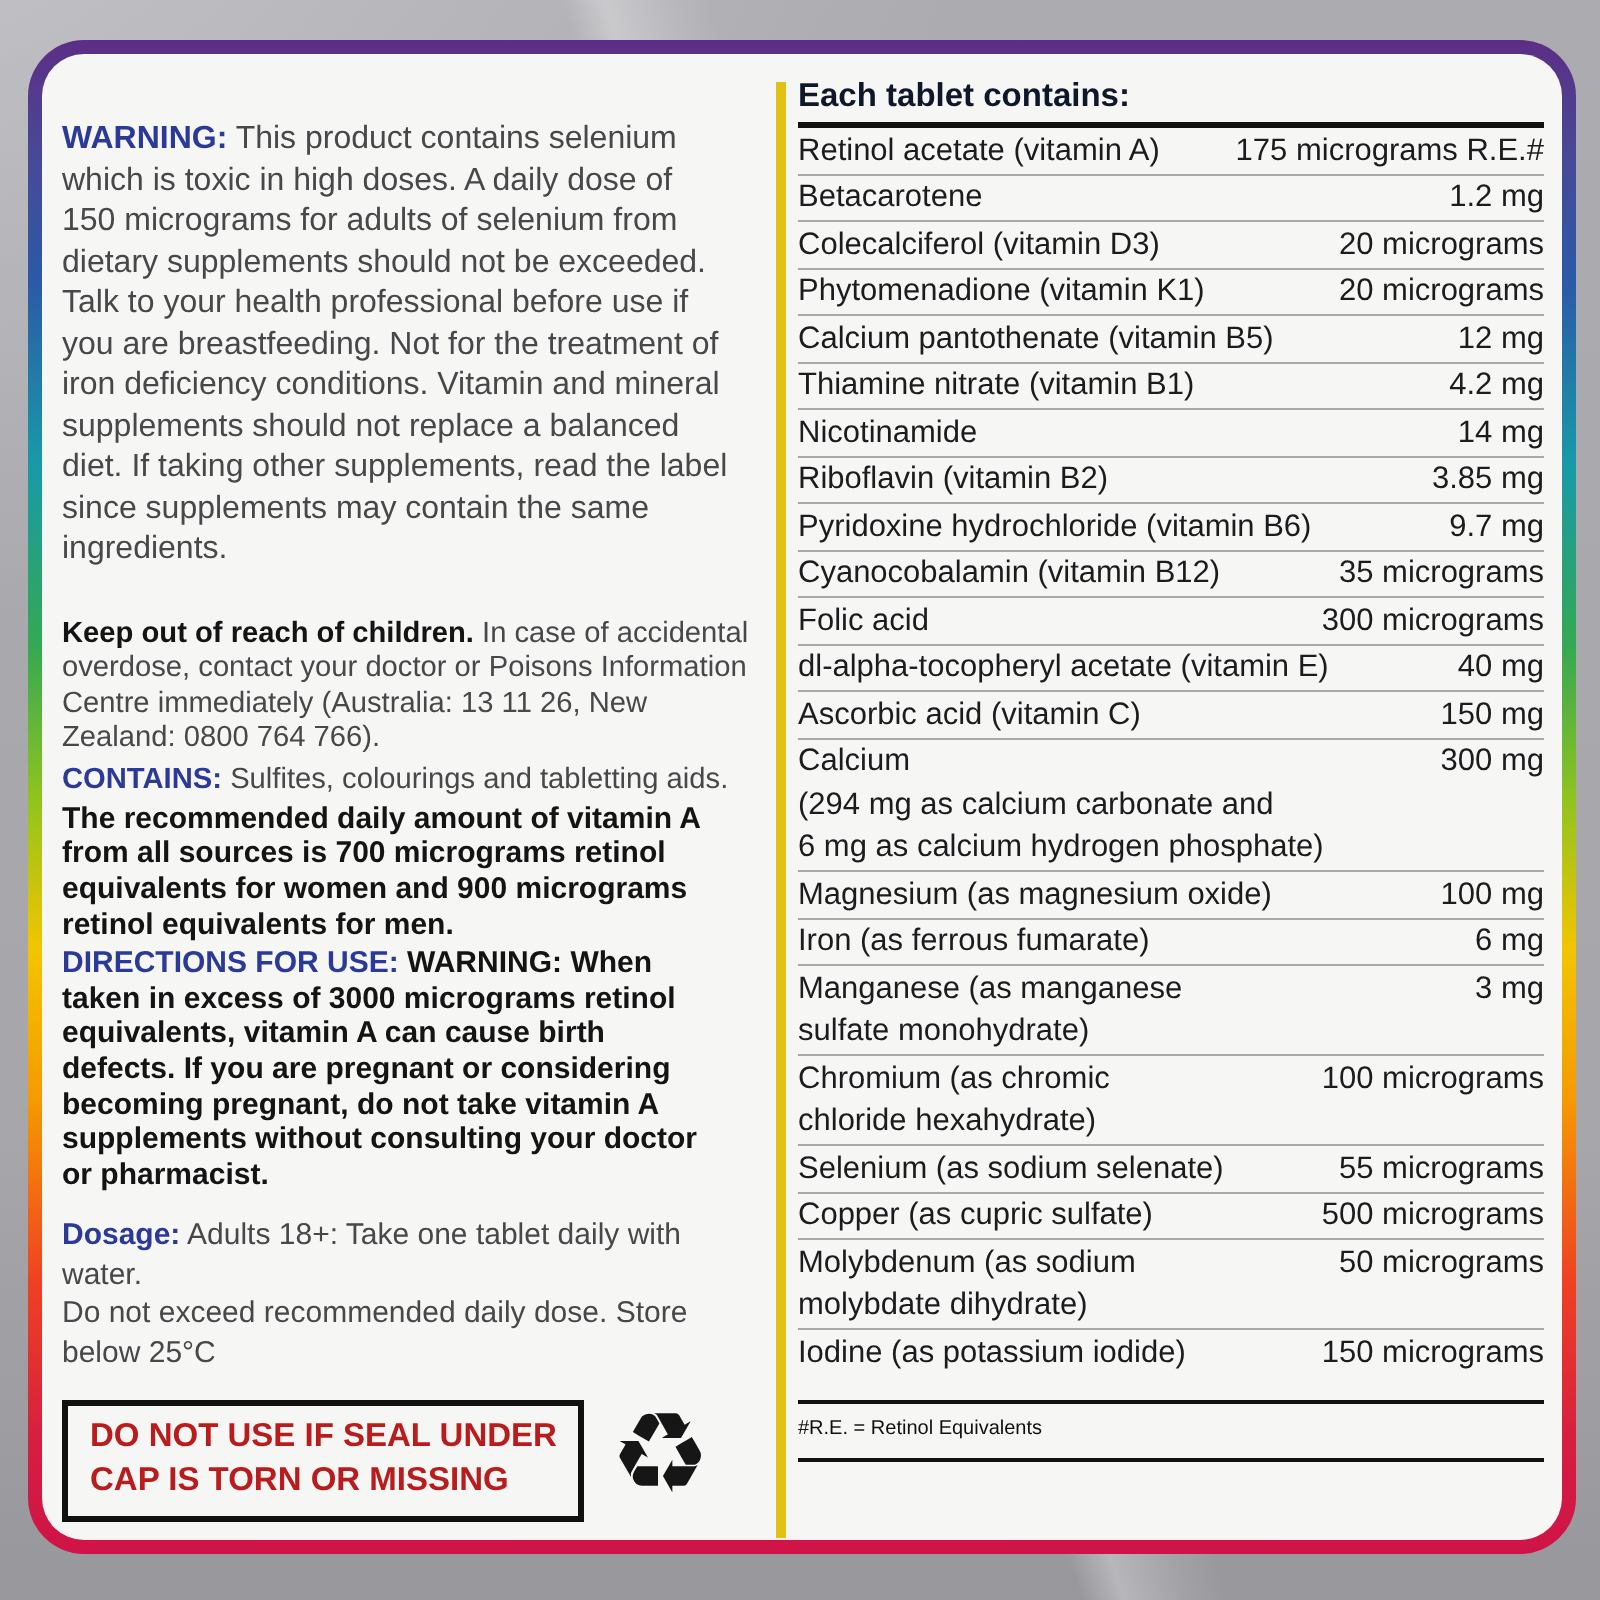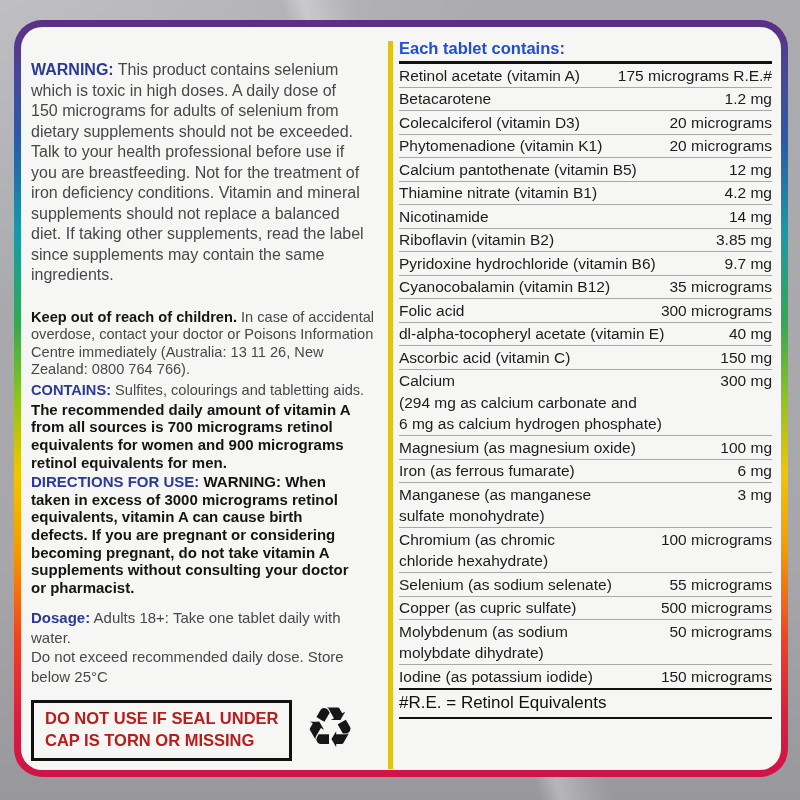--- a/index.html
+++ b/index.html
@@ -43,34 +43,34 @@
   .p-company div{margin:0;}
   .recycle{
     position:absolute;left:284px;top:672px;font-size:56px;line-height:58px;
     color:#161616;font-family:"DejaVu Sans",sans-serif;
   }
   
   .divider{position:absolute;left:367px;top:14px;width:4.5px;height:728px;background:#e2c116;}
   
   .col-right{position:absolute;left:378px;top:10px;width:373px;}
   .table-header{
-    font-size:16.5px;font-weight:bold;color:#1d4ed8;
+    font-size:16.5px;font-weight:bold;color:#0f172a;
     padding:2px 0 3px;border-bottom:3px solid #111;
   }
   .trow{
     display:flex;justify-content:space-between;align-items:flex-start;
     border-bottom:1px solid #a9a9a9;padding:0.5px 0;
     font-size:15.5px;line-height:21.5px;color:#1c1c1e;
   }
   .rows .trow:last-child{border-bottom:none;}
   .trow-name{white-space:pre-line;}
   .trow-amount{white-space:nowrap;text-align:center;padding-left:8px;}
   .footnote{
     border-top:2.5px solid #111;border-bottom:2.5px solid #111;
-    font-size:17px;line-height:22px;padding:2px 0 3px;color:#101010;
+    font-size:10px;line-height:22px;padding:2px 0 3px;color:#101010;margin-top:12px;
   }
 </style>
 </head>
 <body>
 
 <div class="page">
   <div class="label">
     <div class="label-inner">
 
       <div class="col-left">

